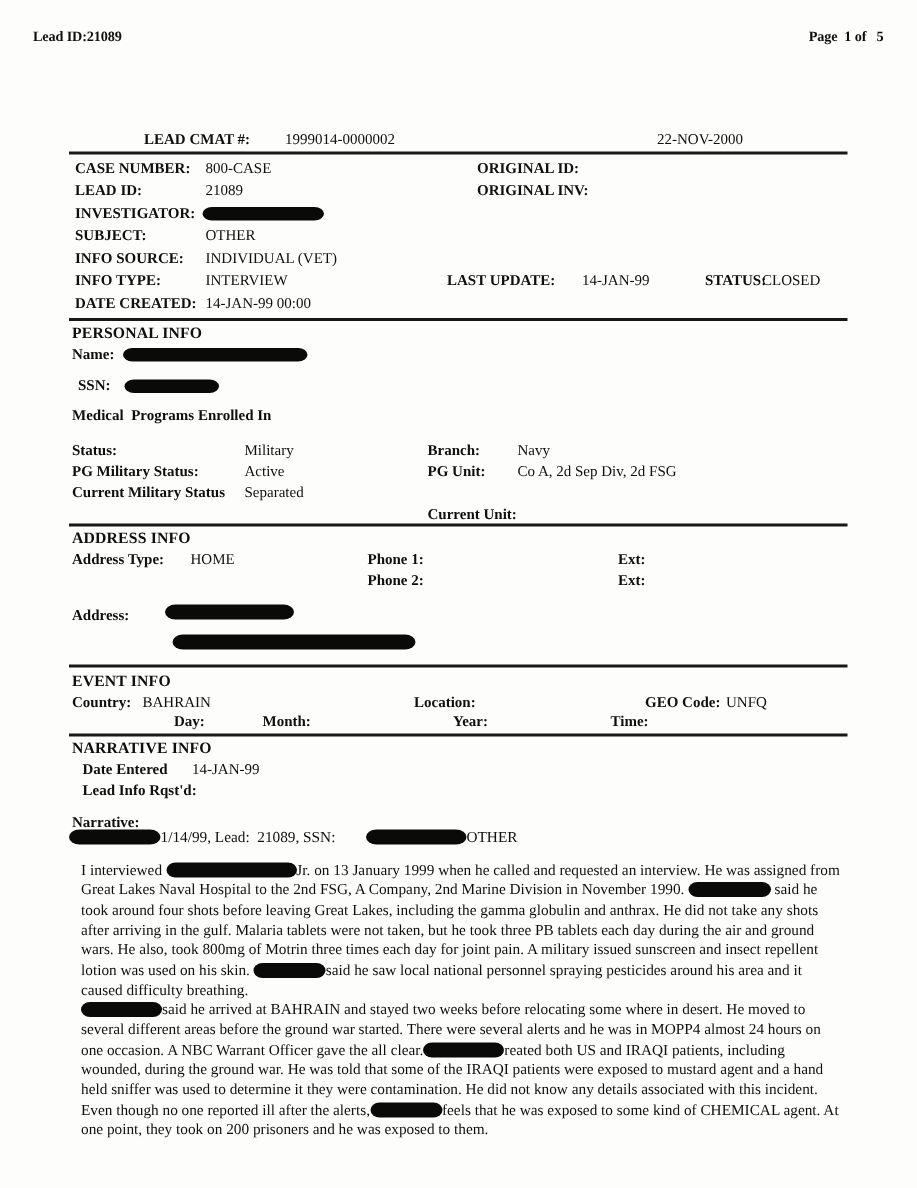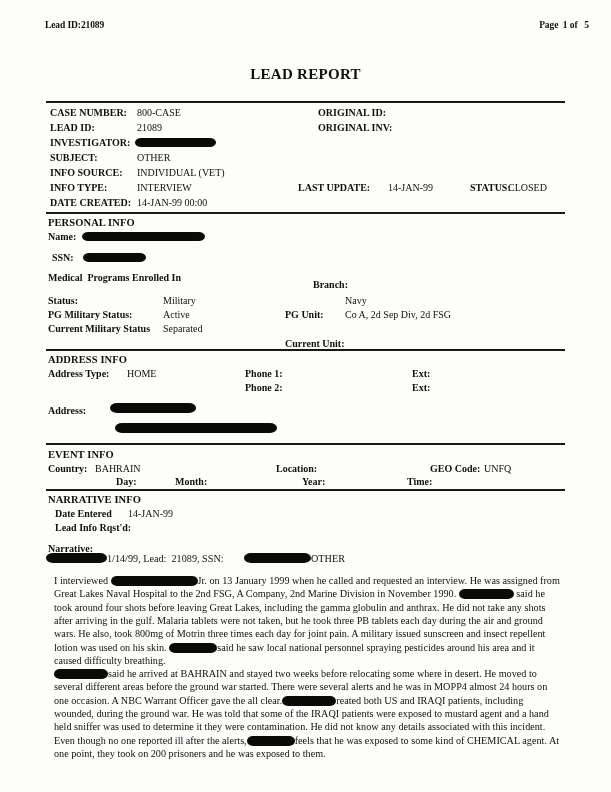--- a/index.html
+++ b/index.html
@@ -33,21 +33,20 @@
     width: 611px;
     height: 14px;
     font-size: 9.5px;
     font-weight: bold;
     letter-spacing: -0.1px;
   }
   .run-head .lead-id {
     position: absolute;
     left: 22px; top: 0;
     white-space: pre;
-    margin-left: 23px;
   }
   .run-head .pageno {
     position: absolute;
     right: 22px; top: 0;
     white-space: pre;
   }
 
   
   .doc-title {
     position: absolute;
@@ -138,22 +137,26 @@
 </head>
 <body>
 
 <div class="page">
 
   <div class="run-head">
     <span class="lead-id"><span>Lead ID:</span><span>21089</span></span>
     <span class="pageno"><span>Page</span>&nbsp;&nbsp;<span>1</span>&nbsp;<span>of</span>&nbsp;&nbsp;&nbsp;<span>5</span></span>
   </div>
 
-  <div class="doc-title">LEAD REPORT</div>
-
+
+  <div class="cmat-row">
+    <span class="cmat-label">LEAD CMAT #:</span>
+    <span class="cmat-value">1999014-0000002</span>
+    <span class="cmat-date">22-NOV-2000</span>
+  </div>
 
   <div class="rule" style="top:101px;"></div>
 
   <div>
     <span class="t b" style="left:50px; top:107px;">CASE NUMBER:</span>
     <span class="t" style="left:137px; top:107px;">800-CASE</span>
     <span class="t b" style="left:318px; top:107px;">ORIGINAL ID:</span>
     <span class="t" style="left:400px; top:107px;"></span>
 
     <span class="t b" style="left:50px; top:122px;">LEAD ID:</span>
@@ -189,21 +192,21 @@
     <span class="t b" style="left:48px; top:231px;">Name:</span>
     <span class="redact" style="left:82px; top:232px; width:123px; height:9px;"></span>
 
     <span class="t b" style="left:52px; top:252px;">SSN:</span>
     <span class="redact" style="left:83px; top:253px; width:63px; height:9px;"></span>
 
     <span class="t b" style="left:48px; top:272px;">Medical  Programs Enrolled In</span>
 
     <span class="t b" style="left:48px; top:295px;">Status:</span>
     <span class="t" style="left:163px; top:295px;">Military</span>
-    <span class="t b" style="left:285px; top:279px;margin-left:28px;">Branch:</span>
+    <span class="t b" style="left:285px; top:295px;">Branch:</span>
     <span class="t" style="left:345px; top:295px;">Navy</span>
 
     <span class="t b" style="left:48px; top:309px;">PG Military Status:</span>
     <span class="t" style="left:163px; top:309px;">Active</span>
     <span class="t b" style="left:285px; top:309px;">PG Unit:</span>
     <span class="t" style="left:345px; top:309px;">Co A, 2d Sep Div, 2d FSG</span>
 
     <span class="t b" style="left:48px; top:323px;">Current Military Status</span>
     <span class="t" style="left:163px; top:323px;">Separated</span>
 

